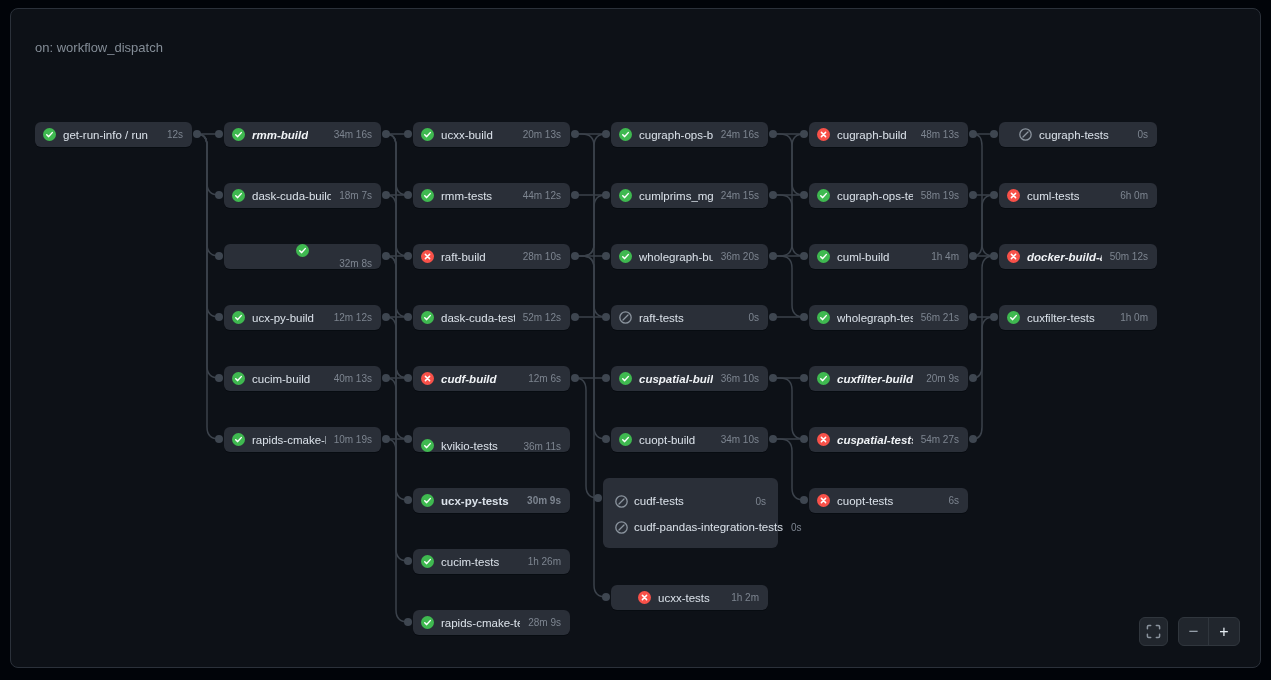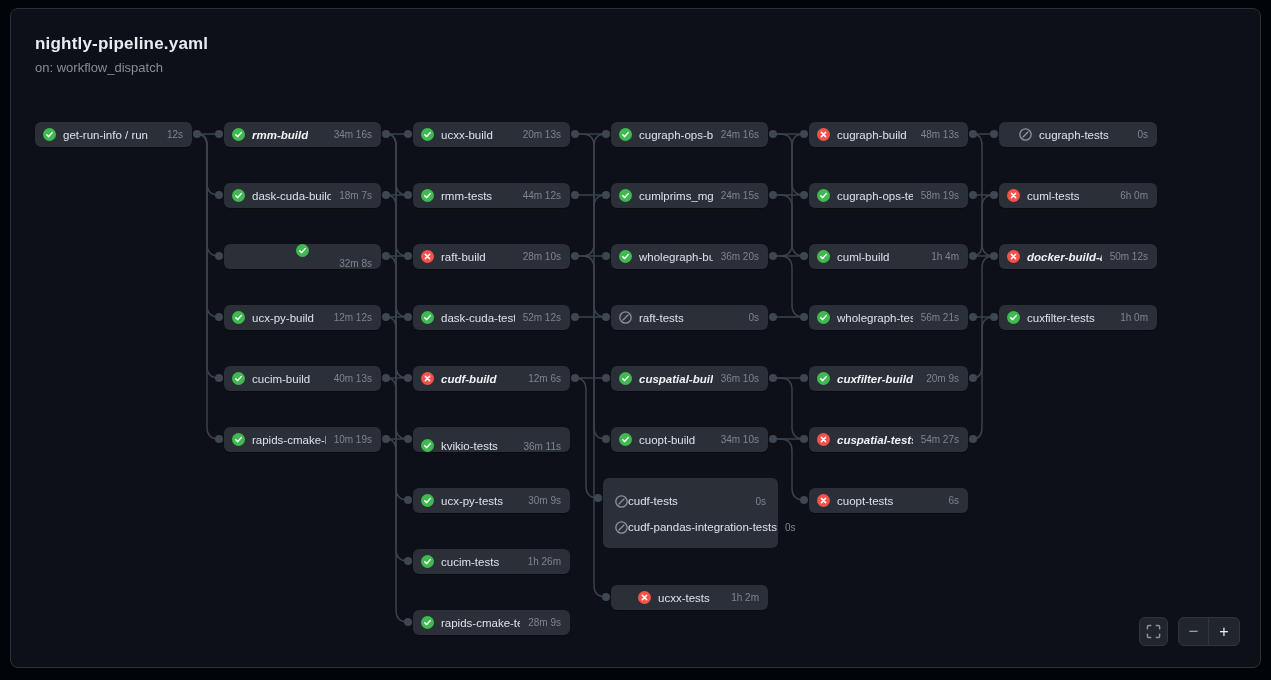--- a/index.html
+++ b/index.html
@@ -19,21 +19,21 @@
                overflow:hidden; }
   .node .lbl.b { font-weight:700; color:#f0f3f6;font-style:italic; }
   .node .dur { color:#7d8590; font-size:10px; margin-left:auto; padding-left:8px;
                white-space:nowrap; }
   .sicon { width:13px; height:13px; flex:0 0 13px; display:block; }
   .port { position:absolute; width:8px; height:8px; border-radius:50%;
           background:#3e4650; }
   .gnode { position:absolute; background:#2a2f38; border-radius:6px;
            padding:10px 12px 8px 12px; cursor:pointer; }
   .grow { display:flex; align-items:center; height:26px; }
-  .grow .lbl { color:#dbe2ea; font-size:11.5px; margin-left:0; white-space:nowrap; }
+  .grow .lbl { color:#dbe2ea; font-size:11.5px; margin-left:6px; white-space:nowrap; }
   .grow .dur { color:#7d8590; font-size:10px; margin-left:auto; padding-left:8px; }
   .controls { position:absolute; left:1139px; top:617px; display:flex; gap:10px; }
   .ctrl { background:#21262d; border:1px solid #30363d; border-radius:6px;
           height:29px; display:flex; align-items:center; justify-content:center;
           cursor:pointer; }
   .fitbtn { width:29px; }
   .zoompill { width:62px; padding:0; }
   .zcell { width:50%; height:100%; display:flex; align-items:center;
            justify-content:center; font-size:16px; color:#e6edf3; }
   .zcell.minus { color:#9aa4ae; border-right:1px solid #30363d; font-size:17px; }
@@ -196,21 +196,21 @@
         <span class="dur">12m 6s</span>
       </div>
       <div class="node" style="left: 413px; top: 427px; width: 157px; align-items: flex-end;">
         <svg viewBox="0 0 16 16" class="sicon">
           <circle cx="8" cy="8" r="8" fill="#3fb950"></circle>
           <path d="M4.6 8.3 L7 10.6 L11.4 5.7" fill="none" stroke="#ffffff" stroke-width="1.8" stroke-linecap="round" stroke-linejoin="round"></path>
         </svg>
         <span class="lbl">kvikio-tests</span>
         <span class="dur">36m 11s</span>
       </div>
-      <div class="node" style="left: 413px; top: 488px; width: 157px;">
+      <div class="node" style="left: 413px; top: 488px; width: 157px; font-weight: bold;">
         <svg viewBox="0 0 16 16" class="sicon">
           <circle cx="8" cy="8" r="8" fill="#3fb950"></circle>
           <path d="M4.6 8.3 L7 10.6 L11.4 5.7" fill="none" stroke="#ffffff" stroke-width="1.8" stroke-linecap="round" stroke-linejoin="round"></path>
         </svg>
         <span class="lbl">ucx-py-tests</span>
         <span class="dur">30m 9s</span>
       </div>
       <div class="node" style="left: 413px; top: 549px; width: 157px;">
         <svg viewBox="0 0 16 16" class="sicon">
           <circle cx="8" cy="8" r="8" fill="#3fb950"></circle>
@@ -444,21 +444,20 @@
       <div class="port" style="left: 800px; top: 496px;"></div>
       <div class="port" style="left: 990px; top: 130px;"></div>
       <div class="port" style="left: 990px; top: 191px;"></div>
       <div class="port" style="left: 990px; top: 252px;"></div>
       <div class="port" style="left: 990px; top: 313px;"></div>
       <div class="port" style="left: 594px; top: 494px;"></div>
     </div>
 </div>
 
 <div class="hdr">
-  <h1>nightly-pipeline.yaml</h1>
   <div class="sub">on: workflow_dispatch</div>
 </div>
 
 <div class="controls">
   <div class="ctrl fitbtn">
     <svg width="15" height="15" viewBox="0 0 16 16">
       <g fill="none" stroke="#8b949e" stroke-width="1.6" stroke-linecap="round">
         <path d="M1.5 5 V2.9 Q1.5 1.5 2.9 1.5 H5"></path>
         <path d="M11 1.5 H13.1 Q14.5 1.5 14.5 2.9 V5"></path>
         <path d="M14.5 11 V13.1 Q14.5 14.5 13.1 14.5 H11"></path>

